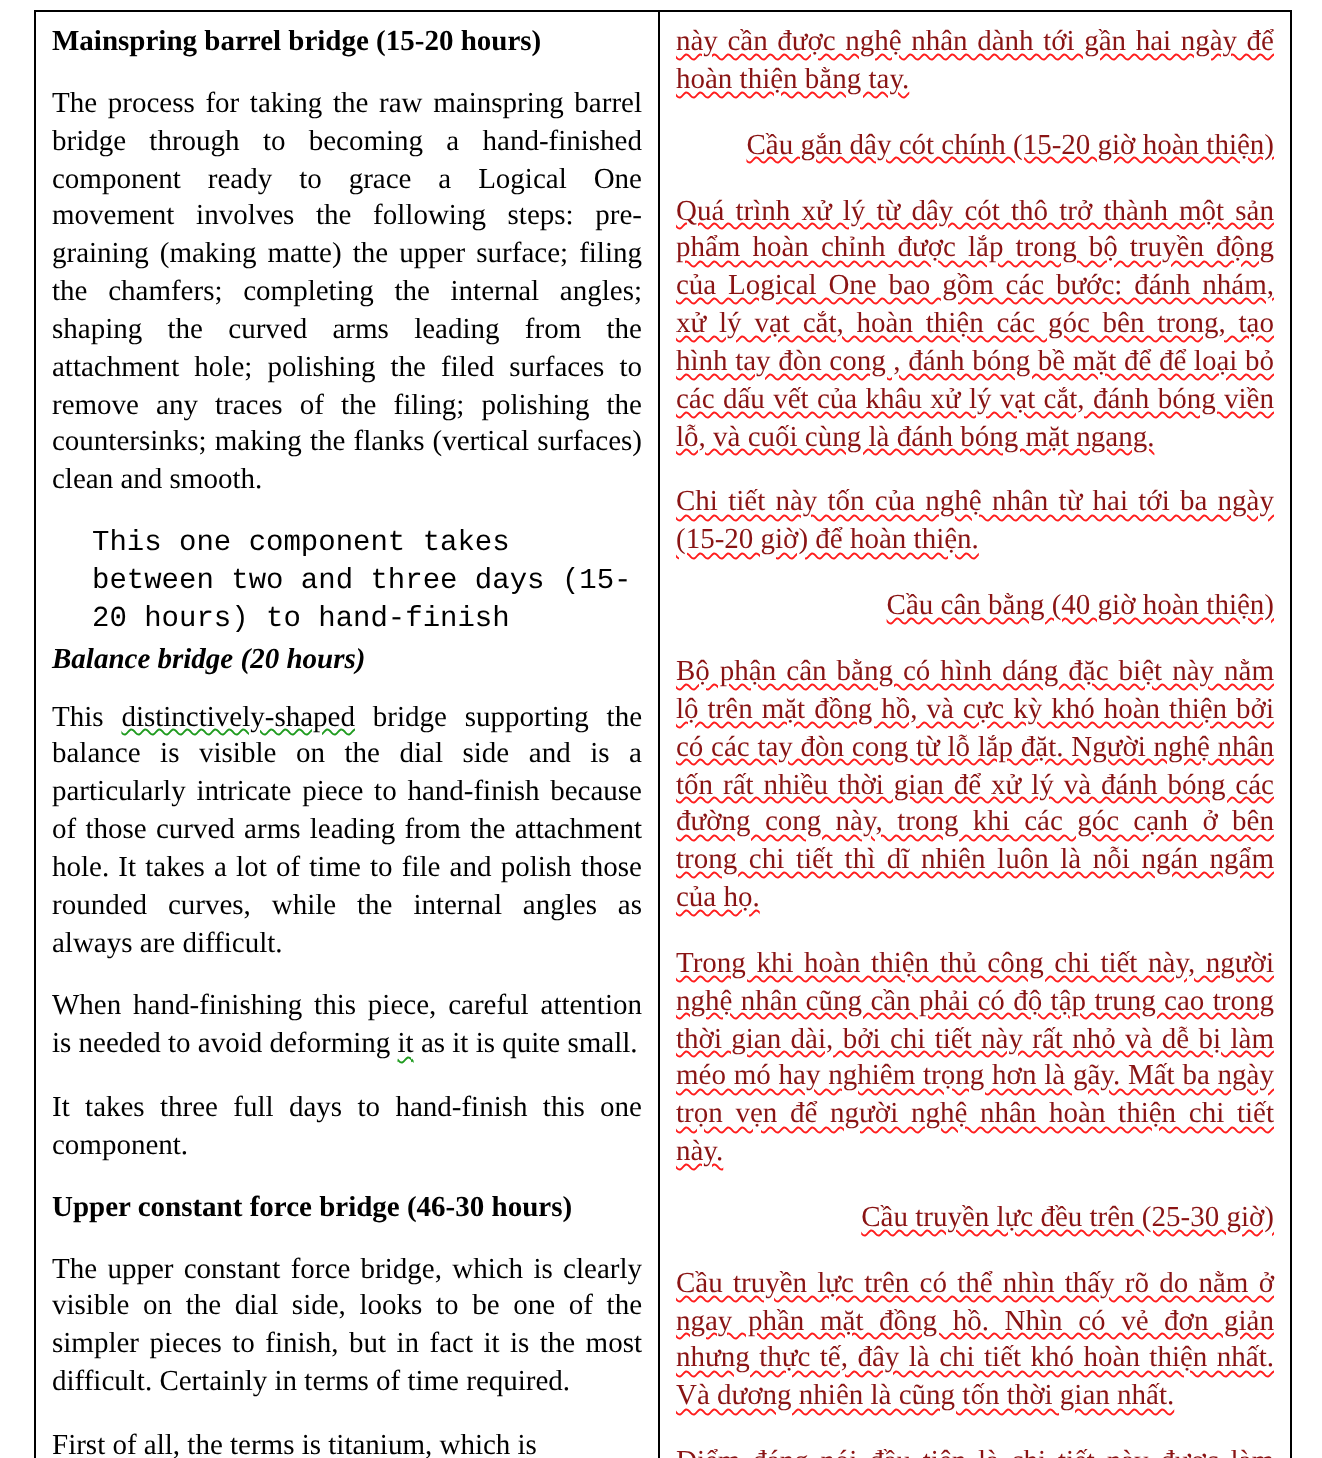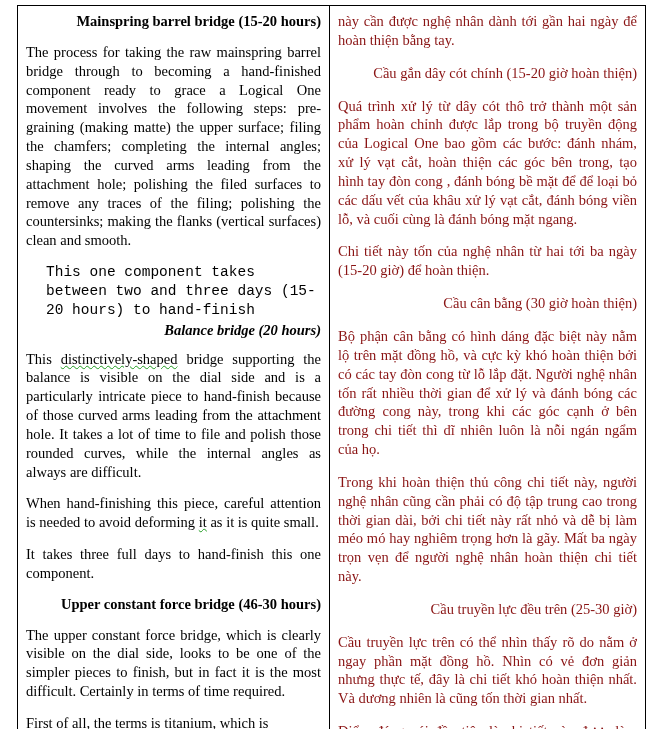--- a/index.html
+++ b/index.html
@@ -37,21 +37,21 @@
 
   
   .src {
     color: #000000;
     font-size: 14.5px;
     line-height: 1.30;
   }
   .src .h {
     font-weight: bold;
     margin: 0 0 12px 0;
-    text-align: right;
+    text-align: left;
   }
   .src .h.tight { margin-bottom: 10px; font-style: italic; }
   .src p {
     margin: 0 0 13px 0;
     text-align: justify;
     text-justify: inter-word;
   }
   .src p.last { margin-bottom: 12px; }
   .src .indented {
     margin: 0 0 1px 0;
@@ -73,20 +73,21 @@
   }
   .tgt p.head {
     text-align: right;
   }
   .tgt p.clip {
     margin-bottom: 0;
   }
 
   
   .sq-red {
+    text-decoration: underline;
     text-decoration-style: wavy;
     text-decoration-color: #ff1d1d;
     text-decoration-thickness: 1px;
     text-underline-offset: 1px;
   }
   .sq-green {
     text-decoration: underline;
     text-decoration-style: wavy;
     text-decoration-color: #1f9b1f;
     text-decoration-thickness: 1px;
@@ -131,21 +132,21 @@
       <div class="cell-inner tgt">
 
         <p class="sq-red">này cần được nghệ nhân dành tới gần hai ngày để hoàn thiện bằng tay.</p>
 
         <p class="head sq-red">Cầu gắn dây cót chính (15-20 giờ hoàn thiện)</p>
 
         <p class="sq-red">Quá trình xử lý từ dây cót thô trở thành một sản phẩm hoàn chỉnh được lắp trong bộ truyền động của Logical One bao gồm các bước: đánh nhám, xử lý vạt cắt, hoàn thiện các góc bên trong, tạo hình tay đòn cong , đánh bóng bề mặt để để loại bỏ các dấu vết của khâu xử lý vạt cắt, đánh bóng viền lỗ, và cuối cùng là đánh bóng mặt ngang.</p>
 
         <p class="sq-red">Chi tiết này tốn của nghệ nhân từ hai tới ba ngày (15-20 giờ) để hoàn thiện.</p>
 
-        <p class="head sq-red">Cầu cân bằng (30 giờ hoàn thiện)</p>
+        <p class="head sq-red">Cầu cân bằng (40 giờ hoàn thiện)</p>
 
         <p class="sq-red">Bộ phận cân bằng có hình dáng đặc biệt này nằm lộ trên mặt đồng hồ, và cực kỳ khó hoàn thiện bởi có các tay đòn cong từ lỗ lắp đặt. Người nghệ nhân tốn rất nhiều thời gian để xử lý và đánh bóng các đường cong này, trong khi các góc cạnh ở bên trong chi tiết thì dĩ nhiên luôn là nỗi ngán ngẩm của họ.</p>
 
         <p class="sq-red">Trong khi hoàn thiện thủ công chi tiết này, người nghệ nhân cũng cần phải có độ tập trung cao trong thời gian dài, bởi chi tiết này rất nhỏ và dễ bị làm méo mó hay nghiêm trọng hơn là gãy. Mất ba ngày trọn vẹn để người nghệ nhân hoàn thiện chi tiết này.</p>
 
         <p class="head sq-red">Cầu truyền lực đều trên (25-30 giờ)</p>
 
         <p class="sq-red">Cầu truyền lực trên có thể nhìn thấy rõ do nằm ở ngay phần mặt đồng hồ. Nhìn có vẻ đơn giản nhưng thực tế, đây là chi tiết khó hoàn thiện nhất. Và dương nhiên là cũng tốn thời gian nhất.</p>
 
         <p class="clip sq-red">Điểm đáng nói đầu tiên là chi tiết này được làm bằng titan, chất liệu cứng hơn đồng rất nhiều (các dụng cụ chế tạo đồng hồ thường được làm bằng</p>

